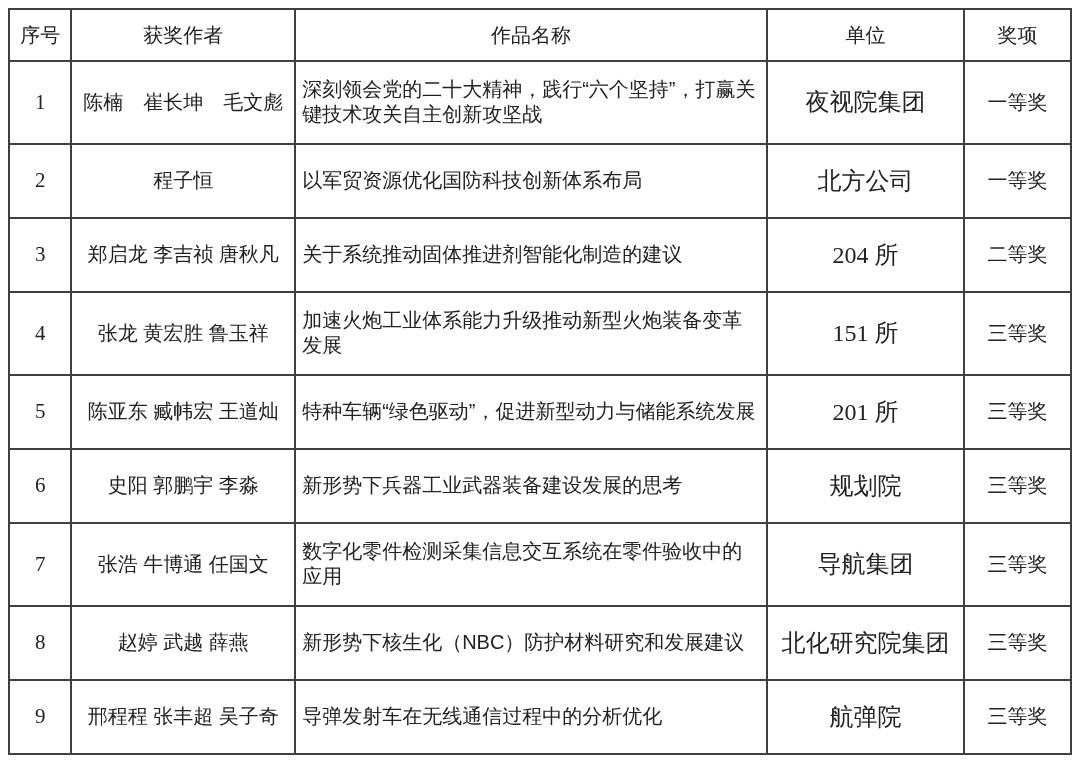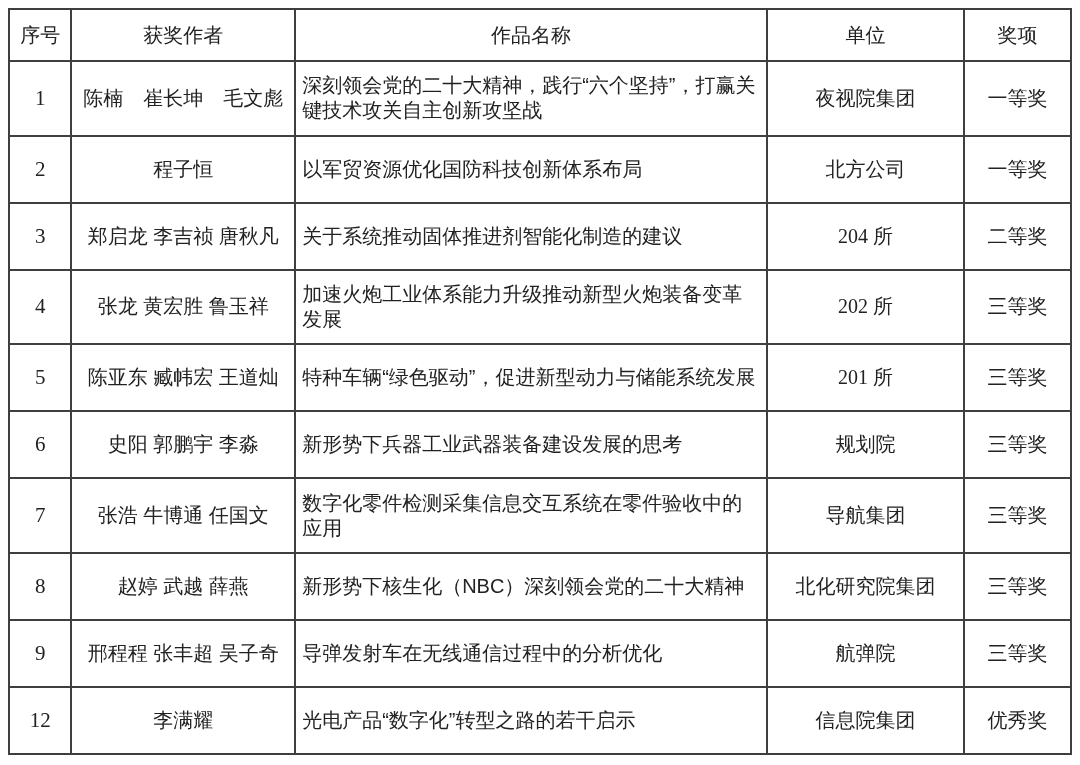--- a/index.html
+++ b/index.html
@@ -40,21 +40,21 @@
     font-size: 21px;
   }
   td.c-title {
     text-align: left;
     line-height: 1.25;
     padding: 4px 6px;
     margin-top: 24px;
   }
   td.c-unit {
     font-family: "Liberation Serif", serif; 
-    font-size: 20px;
+    font-size: 24px;
   }
 </style>
 </head>
 <body>
 
 <div class="page">
   <table class="awards">
     <colgroup>
       <col class="c1">
         <col class="c2">
@@ -93,21 +93,21 @@
     <td class="c-authors">郑启龙 李吉祯 唐秋凡</td>
     <td class="c-title">关于系统推动固体推进剂智能化制造的建议</td>
     <td class="c-unit">204 所</td>
     <td class="c-award">二等奖</td>
   </tr>
 
   <tr>
     <td class="c-no">4</td>
     <td class="c-authors">张龙 黄宏胜 鲁玉祥</td>
     <td class="c-title">加速火炮工业体系能力升级推动新型火炮装备变革发展</td>
-    <td class="c-unit">202 所</td>
+    <td class="c-unit">151 所</td>
     <td class="c-award">三等奖</td>
   </tr>
 
   <tr>
     <td class="c-no">5</td>
     <td class="c-authors">陈亚东 臧帏宏 王道灿</td>
     <td class="c-title">特种车辆“绿色驱动”，促进新型动力与储能系统发展</td>
     <td class="c-unit">201 所</td>
     <td class="c-award">三等奖</td>
   </tr>
@@ -124,37 +124,30 @@
     <td class="c-no">7</td>
     <td class="c-authors">张浩 牛博通 任国文</td>
     <td class="c-title">数字化零件检测采集信息交互系统在零件验收中的应用</td>
     <td class="c-unit">导航集团</td>
     <td class="c-award">三等奖</td>
   </tr>
 
   <tr>
     <td class="c-no">8</td>
     <td class="c-authors">赵婷 武越 薛燕</td>
-    <td class="c-title">新形势下核生化（NBC）深刻领会党的二十大精神</td>
+    <td class="c-title">新形势下核生化（NBC）防护材料研究和发展建议</td>
     <td class="c-unit">北化研究院集团</td>
     <td class="c-award">三等奖</td>
   </tr>
 
   <tr>
     <td class="c-no">9</td>
     <td class="c-authors">邢程程 张丰超 吴子奇</td>
     <td class="c-title">导弹发射车在无线通信过程中的分析优化</td>
     <td class="c-unit">航弹院</td>
     <td class="c-award">三等奖</td>
   </tr>
 
 
 
-  <tr>
-    <td class="c-no">12</td>
-    <td class="c-authors">李满耀</td>
-    <td class="c-title">光电产品“数字化”转型之路的若干启示</td>
-    <td class="c-unit">信息院集团</td>
-    <td class="c-award">优秀奖</td>
-  </tr>
 </tbody>
   </table>
 </div>
 
 </body></html>

